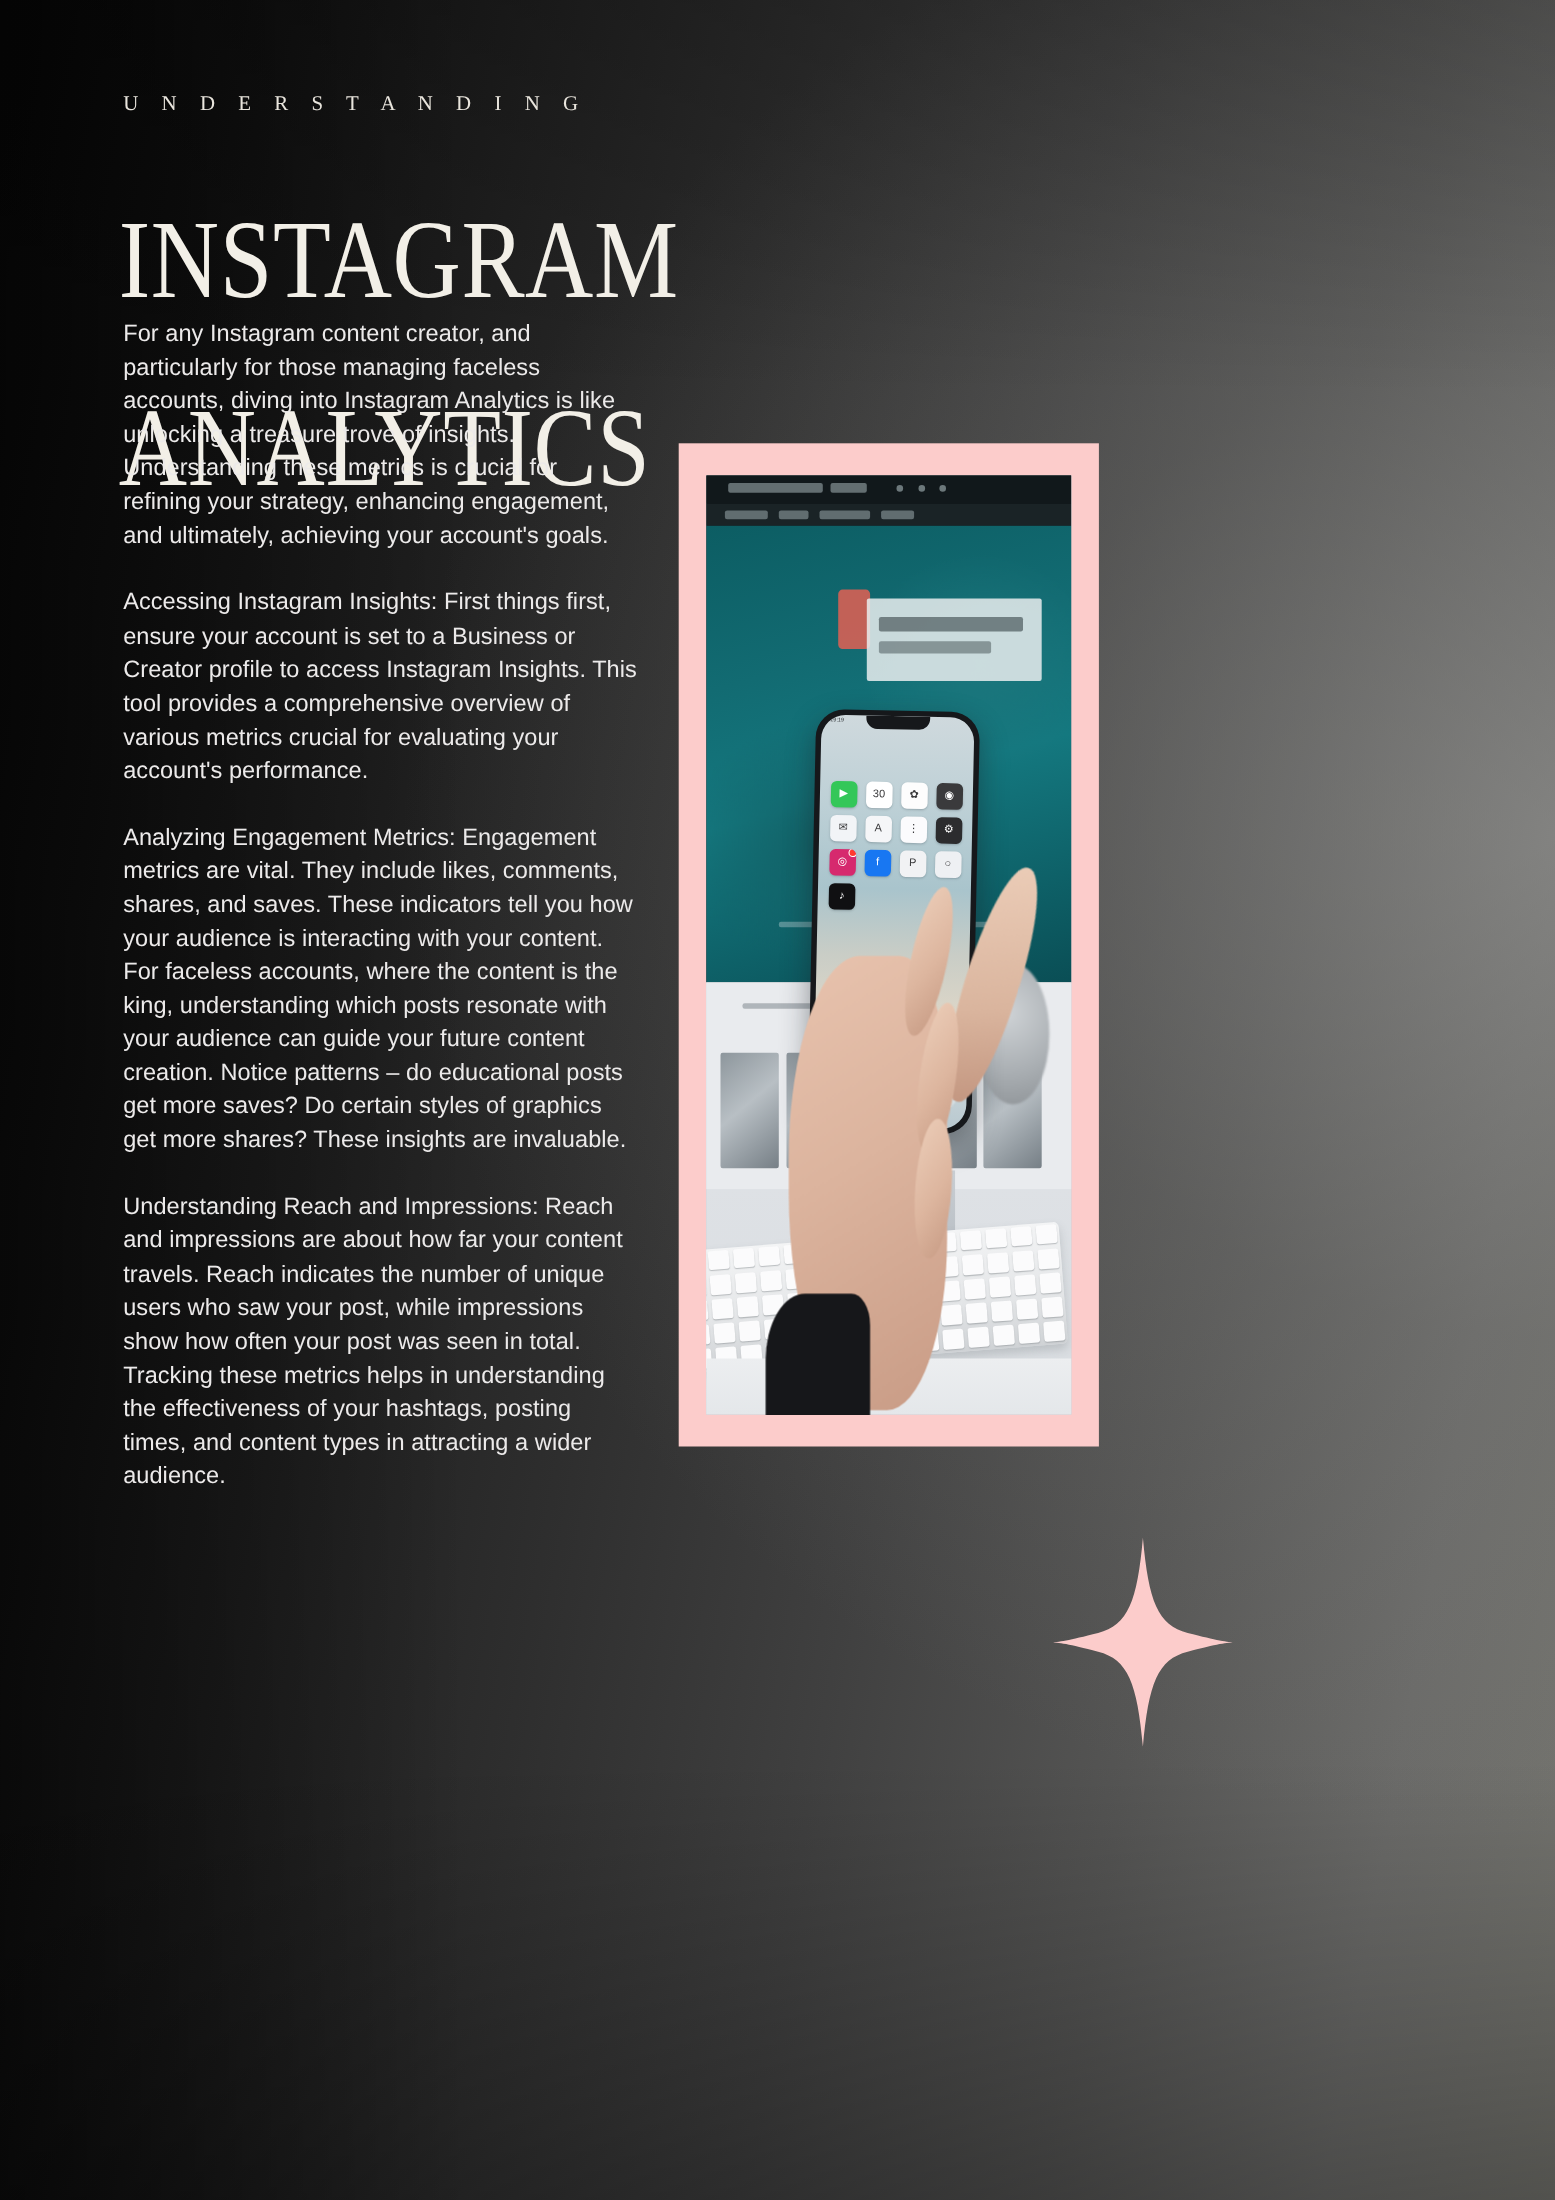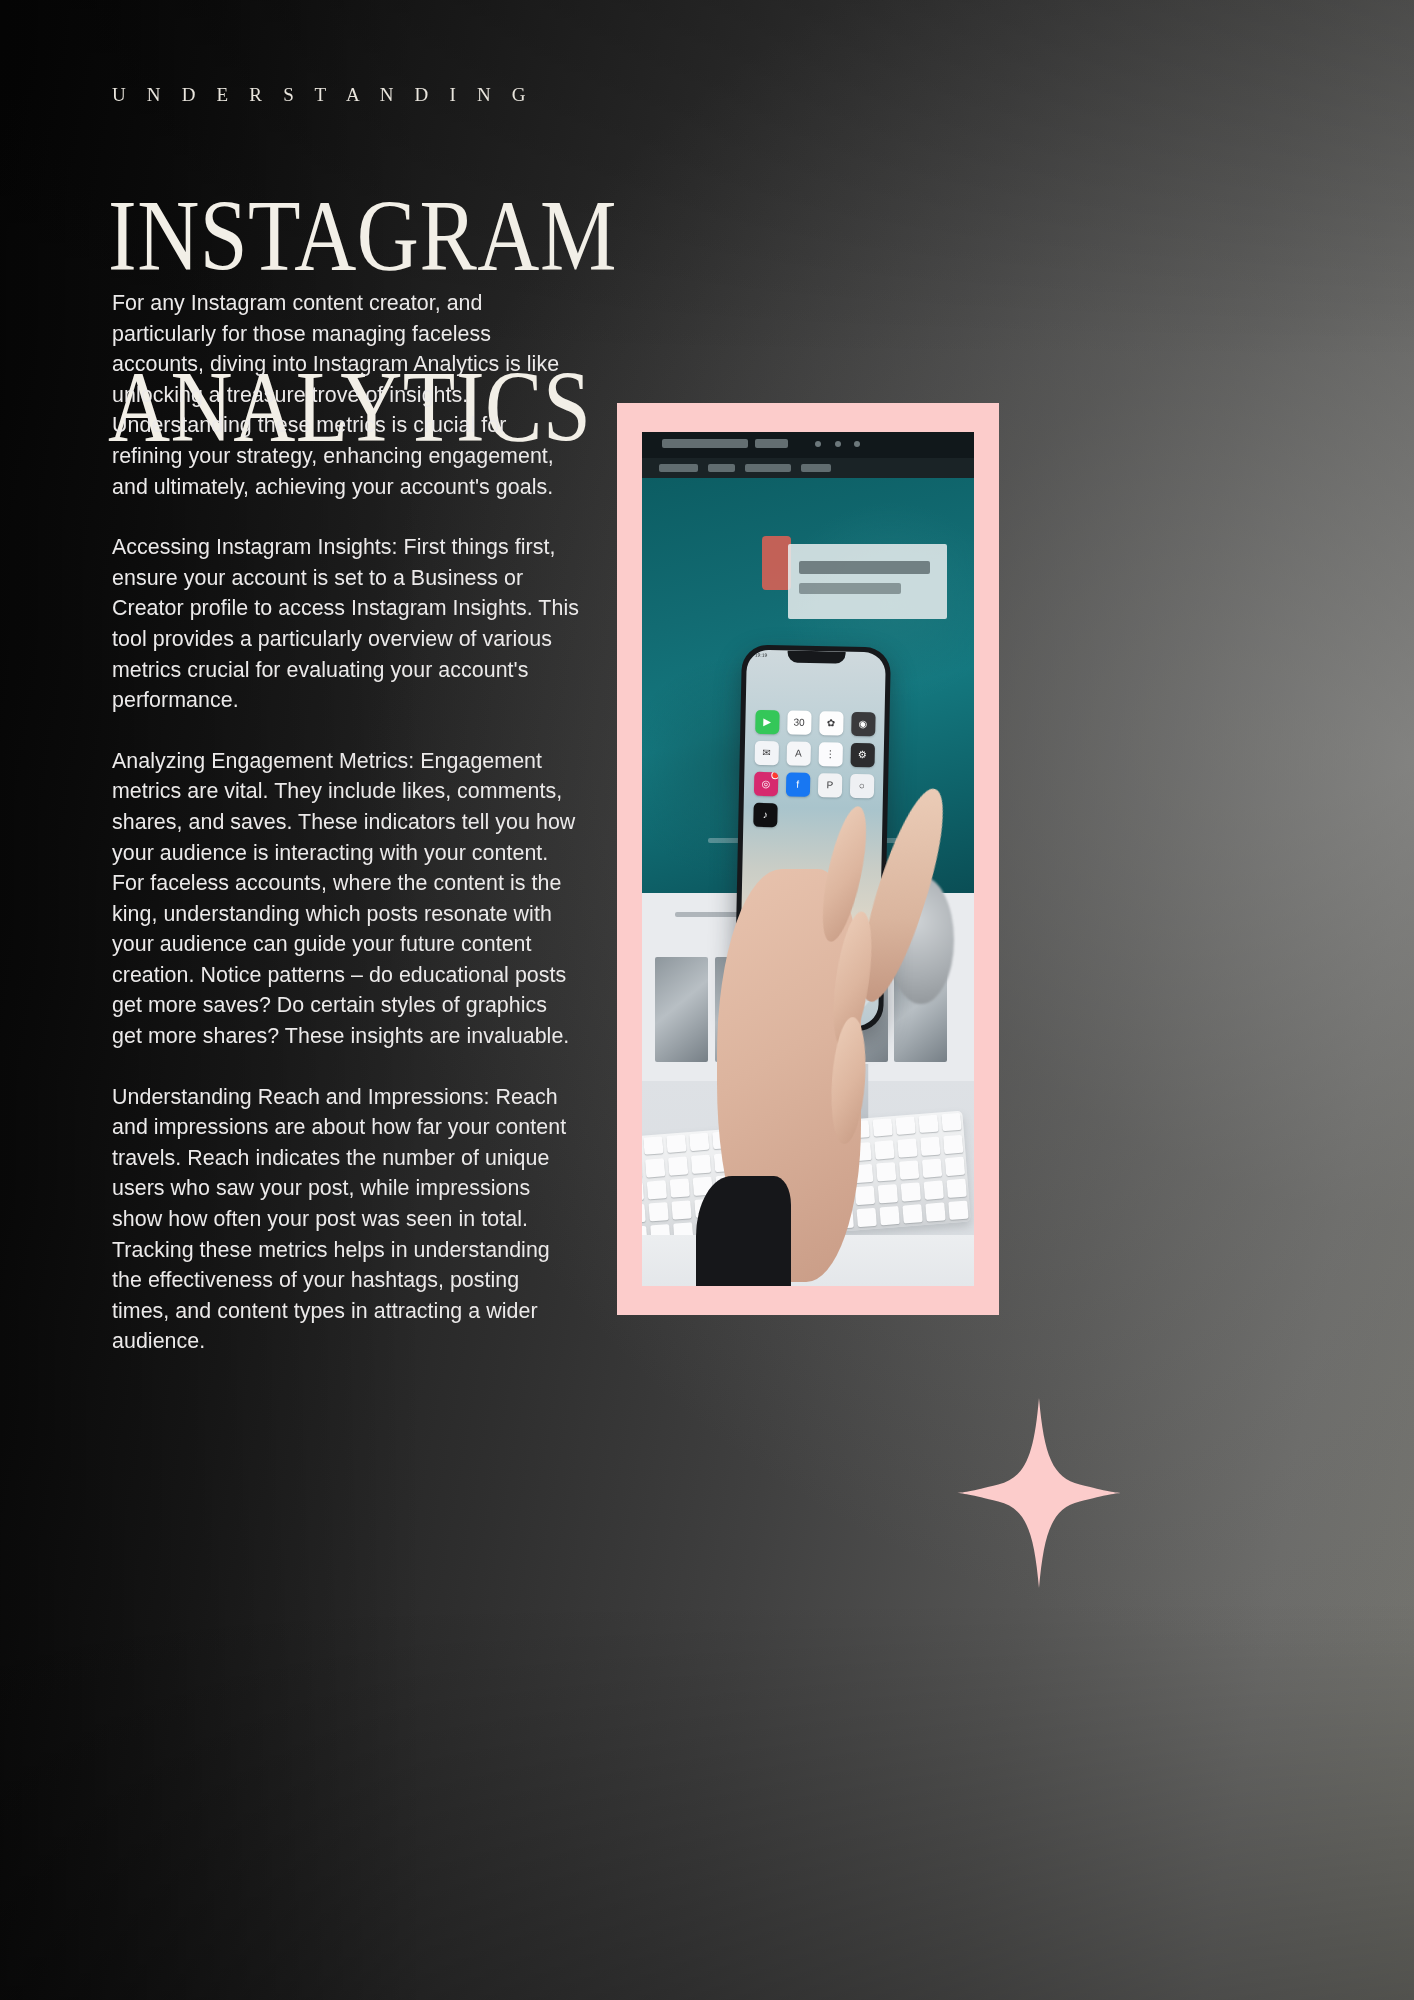--- a/index.html
+++ b/index.html
@@ -428,21 +428,21 @@
   <div class="bg-vignette"></div>
 
   <div class="eyebrow">U N D E R S T A N D I N G</div>
   <div class="title">
     <span class="ln">INSTAGRAM</span>
     <span class="ln">ANALYTICS</span>
   </div>
 
   <div class="body-col">
     <p>For any Instagram content creator, and particularly for those managing faceless accounts, diving into Instagram Analytics is like unlocking a treasure trove of insights. Understanding these metrics is crucial for refining your strategy, enhancing engagement, and ultimately, achieving your account's goals.</p>
-    <p>Accessing Instagram Insights: First things first, ensure your account is set to a Business or Creator profile to access Instagram Insights. This tool provides a particularly overview of various metrics crucial for evaluating your account's performance.</p>
+    <p>Accessing Instagram Insights: First things first, ensure your account is set to a Business or Creator profile to access Instagram Insights. This tool provides a comprehensive overview of various metrics crucial for evaluating your account's performance.</p>
     <p>Analyzing Engagement Metrics: Engagement metrics are vital. They include likes, comments, shares, and saves. These indicators tell you how your audience is interacting with your content. For faceless accounts, where the content is the king, understanding which posts resonate with your audience can guide your future content creation. Notice patterns – do educational posts get more saves? Do certain styles of graphics get more shares? These insights are invaluable.</p>
     <p>Understanding Reach and Impressions: Reach and impressions are about how far your content travels. Reach indicates the number of unique users who saw your post, while impressions show how often your post was seen in total. Tracking these metrics helps in understanding the effectiveness of your hashtags, posting times, and content types in attracting a wider audience.</p>
   </div>
 
   <div class="photo-frame">
     <div class="photo">
       <div class="ph-desk"></div>
 
       <div class="ph-monitor">
         <div class="ph-browserbar">

